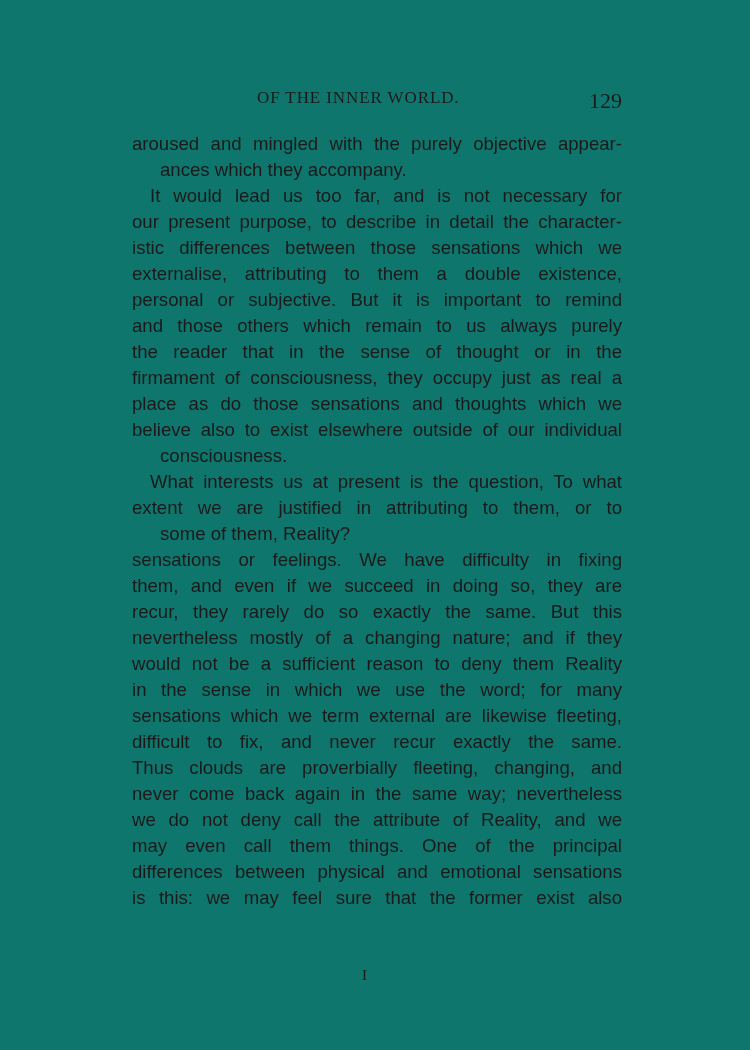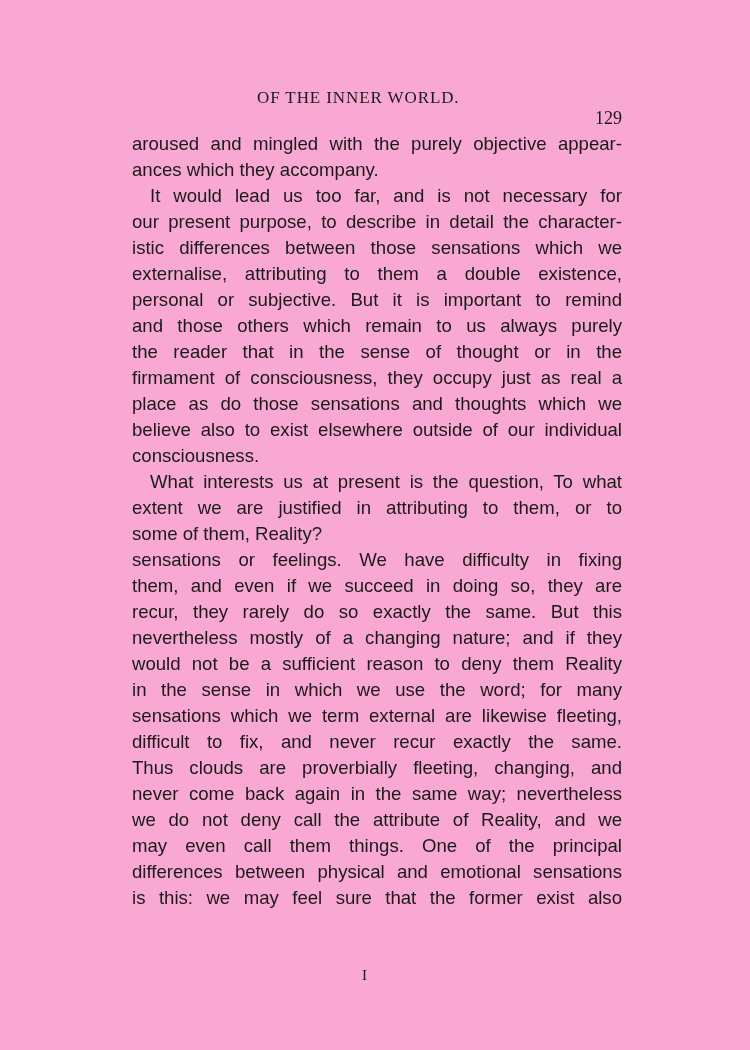--- a/index.html
+++ b/index.html
@@ -12,44 +12,44 @@
       height: 1050px;
       position: relative;
       overflow: hidden;
       font-family: "DejaVu Serif", "Liberation Serif", serif;
       color: #1a1a1a;
     }
     .page {
       position: absolute;
       left: 0; top: 0;
       width: 750px; height: 1050px;
-      background: #f9a8d4;
+      background: #0f766e;
     }
     .running-head {
       position: absolute;
       top: 88px;
       left: 132px;
       width: 490px;
       height: 24px;
     }
     .running-title {
       position: absolute;
       left: 125px;
       top: 0;
       font-family: "Liberation Serif", serif;
       font-size: 17px;
       letter-spacing: 0.9px;
       white-space: nowrap;
     }
     .page-number {
       position: absolute;
       right: 0;
-      top: 20px;
+      top: 0;
       font-family: "Liberation Serif", serif;
-      font-size: 18px;
+      font-size: 22px;
       white-space: nowrap;
     }
     .body-text {
       position: absolute;
       top: 131px;
       left: 132px;
       width: 490px;
     }
     .line {
       display: block;
@@ -57,20 +57,21 @@
       line-height: 26px;
       font-family: Liberation Sans, sans-serif;
       font-size: 18.6px;
       white-space: nowrap;
       text-align: justify;
       text-align-last: justify;
       overflow: visible;
     }
     .line.last {
       text-align-last: left;
+      margin-left: 28px;
     }
     .line.indent {
       padding-left: 18px;
     }
     .signature {
       position: absolute;
       top: 967px;
       left: 362px;
       font-family: "Liberation Serif", serif;
       font-size: 15px;

